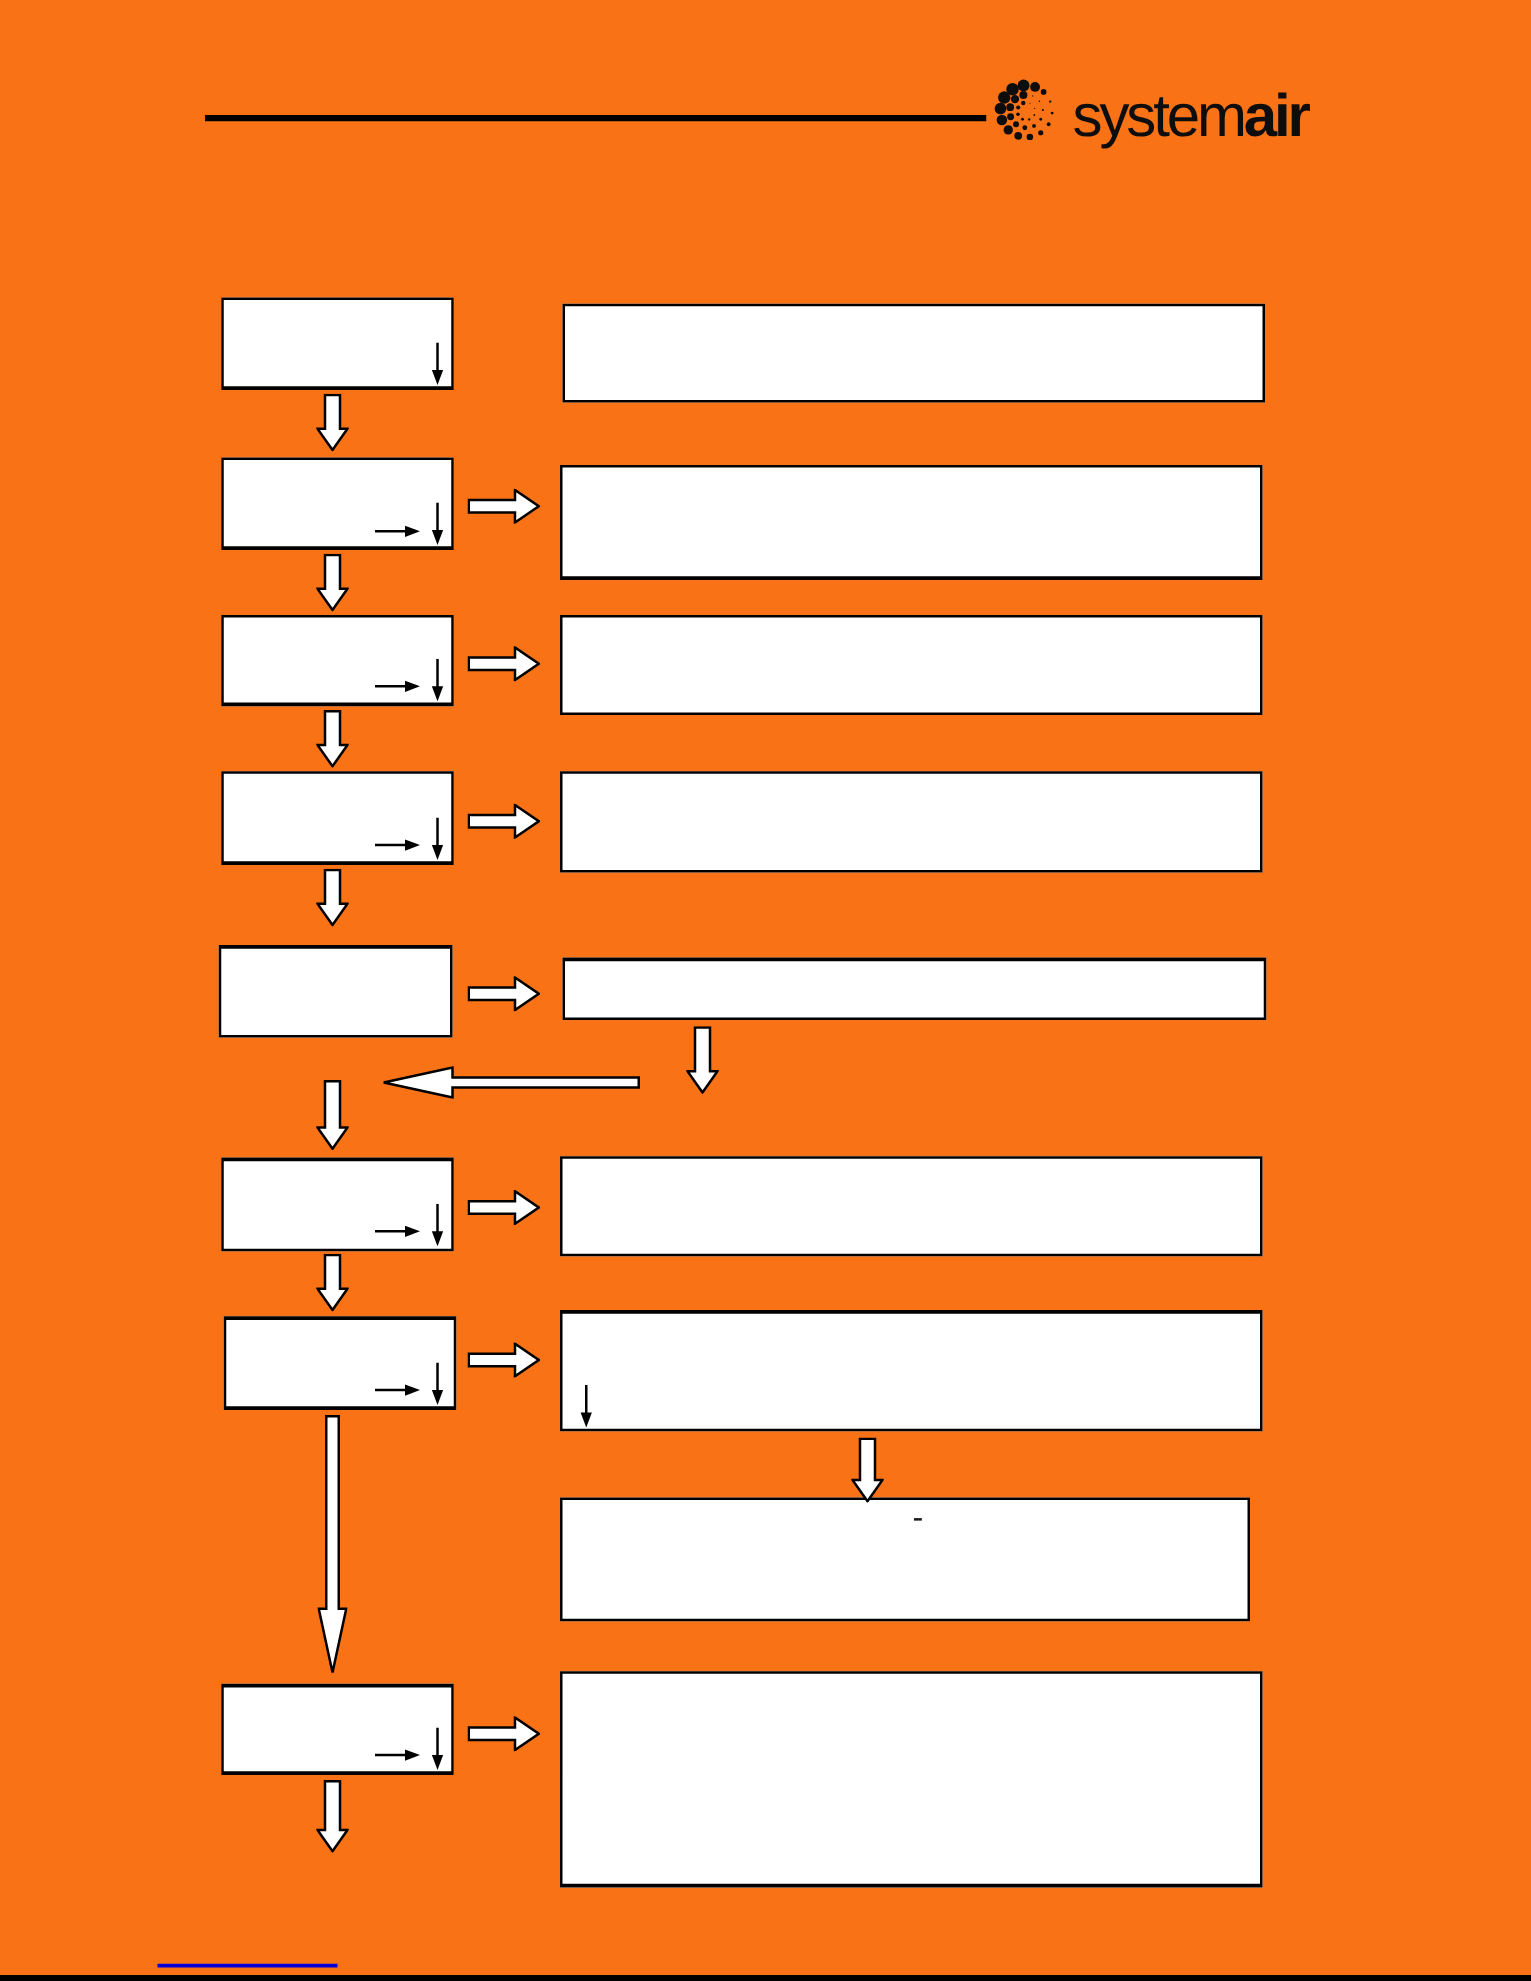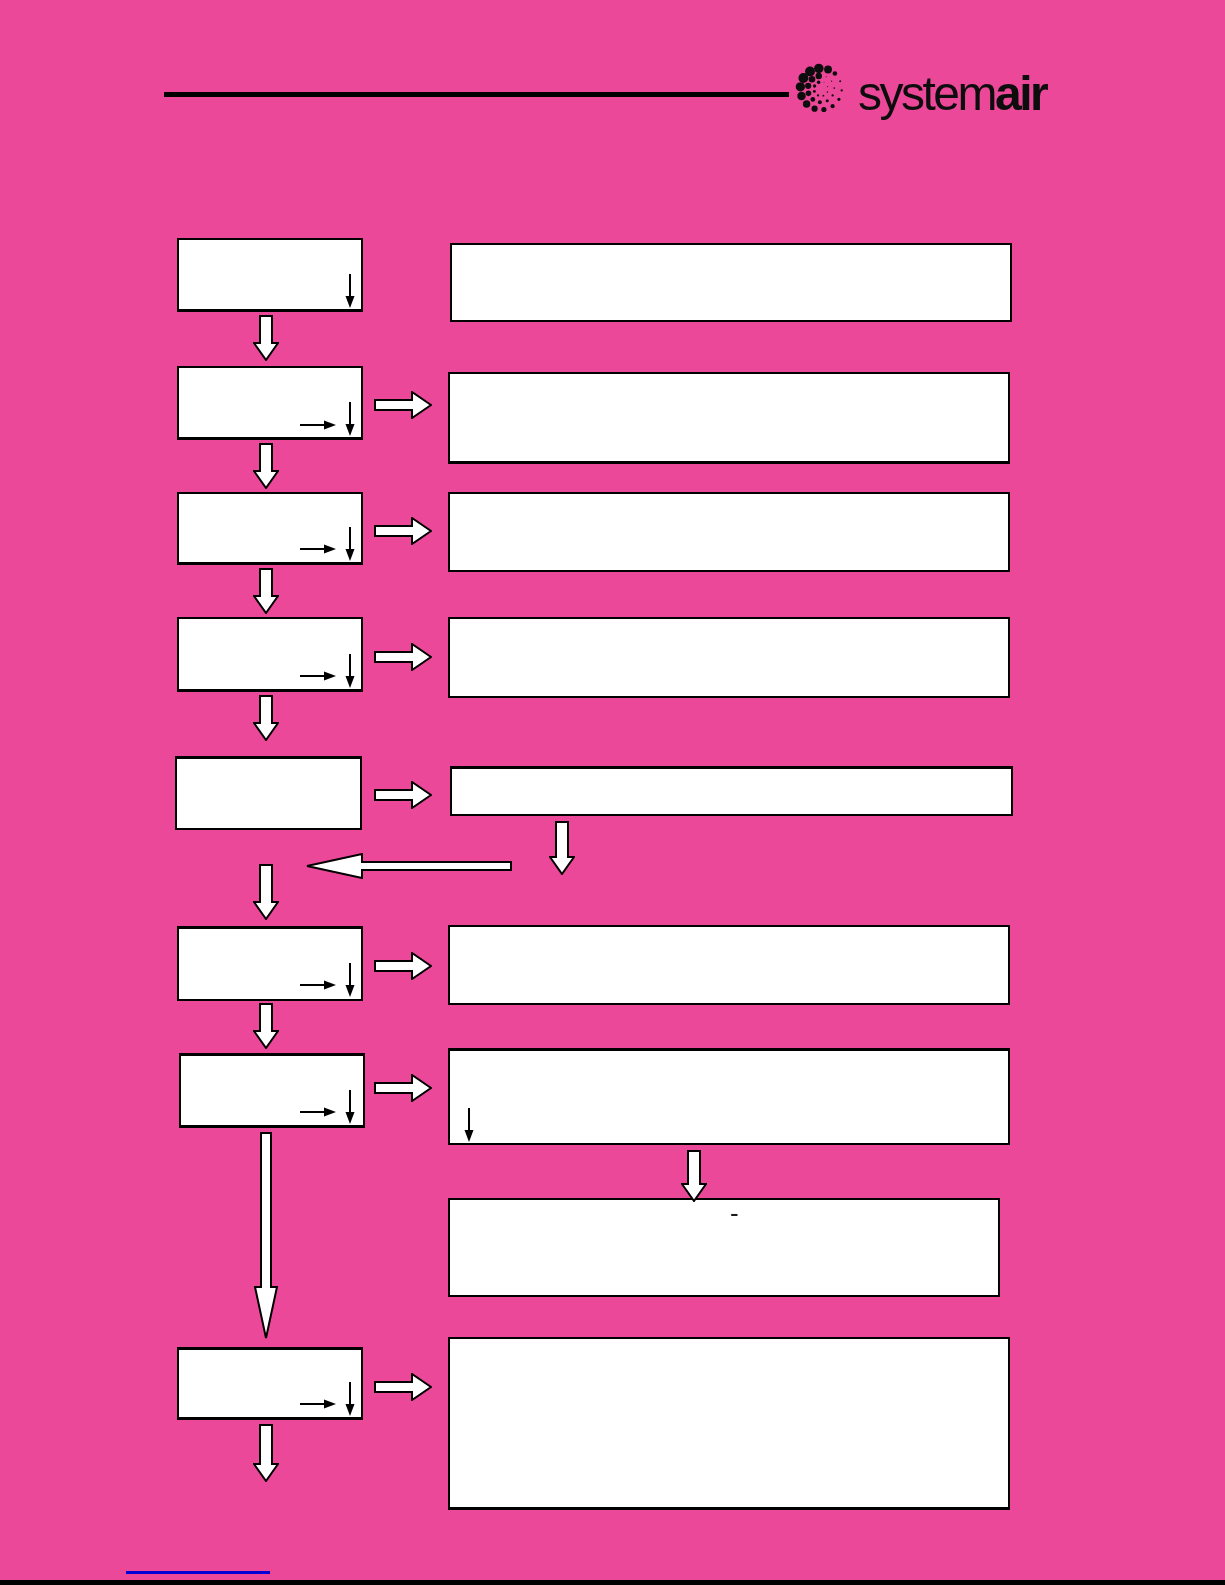--- a/index.html
+++ b/index.html
@@ -1,17 +1,17 @@
 <!DOCTYPE html>
 <html><head>
 <meta charset="utf-8">
 <style>
   html,body{margin:0;padding:0;background:#fff;}
   .page{
-    position:relative;width:1225px;height:1585px;background:#ec4899;
+    position:relative;width:1225px;height:1585px;background:#f97316;
     font-family:"Liberation Sans",sans-serif;overflow:hidden;
   }
   
   .top-rule{position:absolute;left:164px;top:92px;width:625px;height:5px;background:#000;}
   .brand{position:absolute;left:858px;top:66px;height:58px;line-height:56px;
          font-size:48px;letter-spacing:-2.5px;color:#0d0d0d;white-space:nowrap;}
   .brand .w1{font-weight:400;}
   .brand .w2{font-weight:700;}
   
   .box{position:absolute;box-sizing:border-box;border:2px solid #000;background:#fff;}

